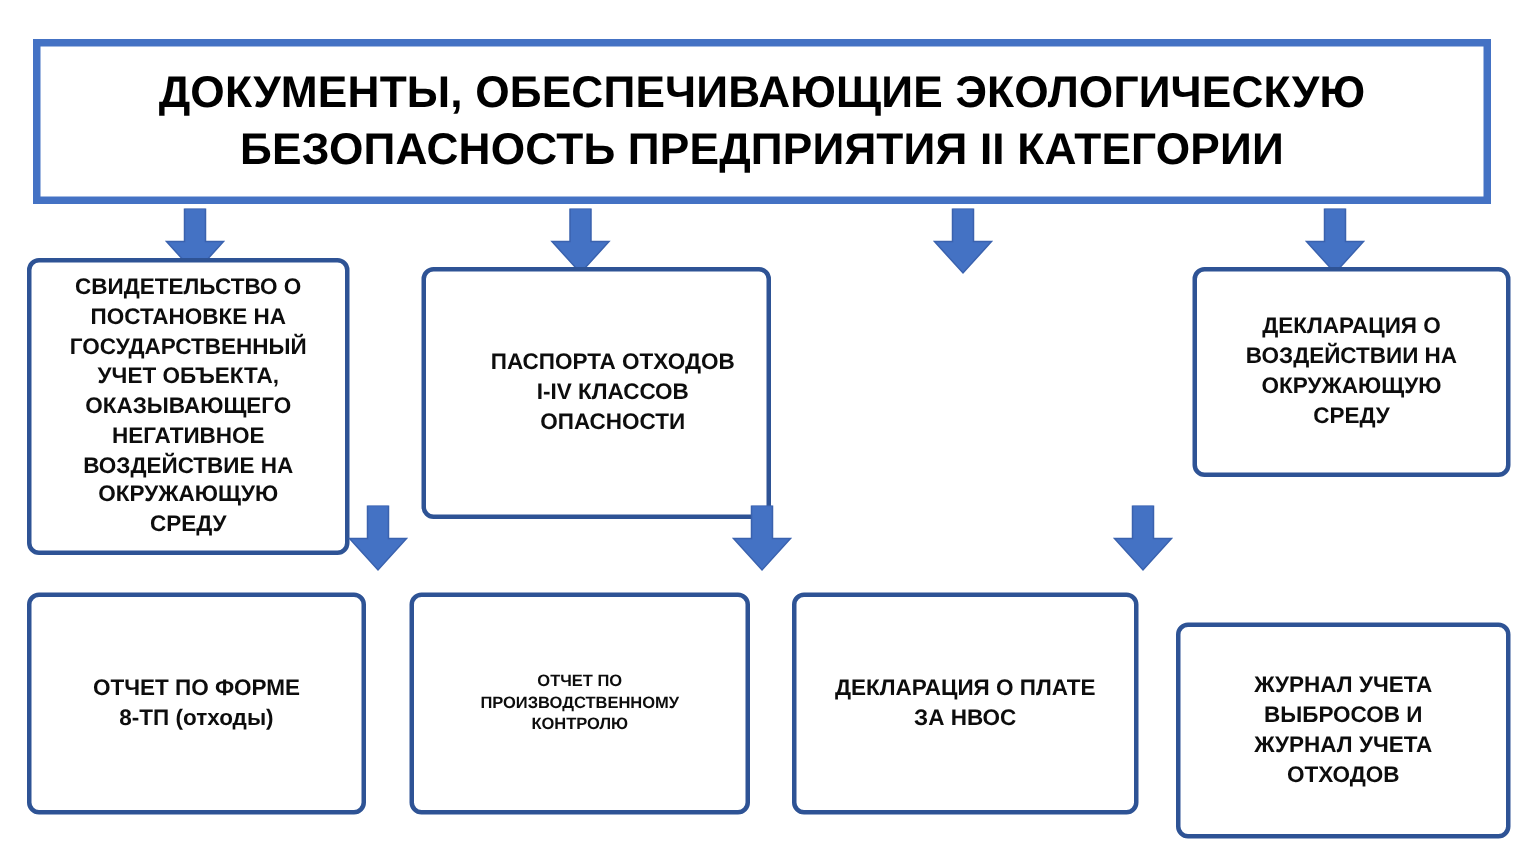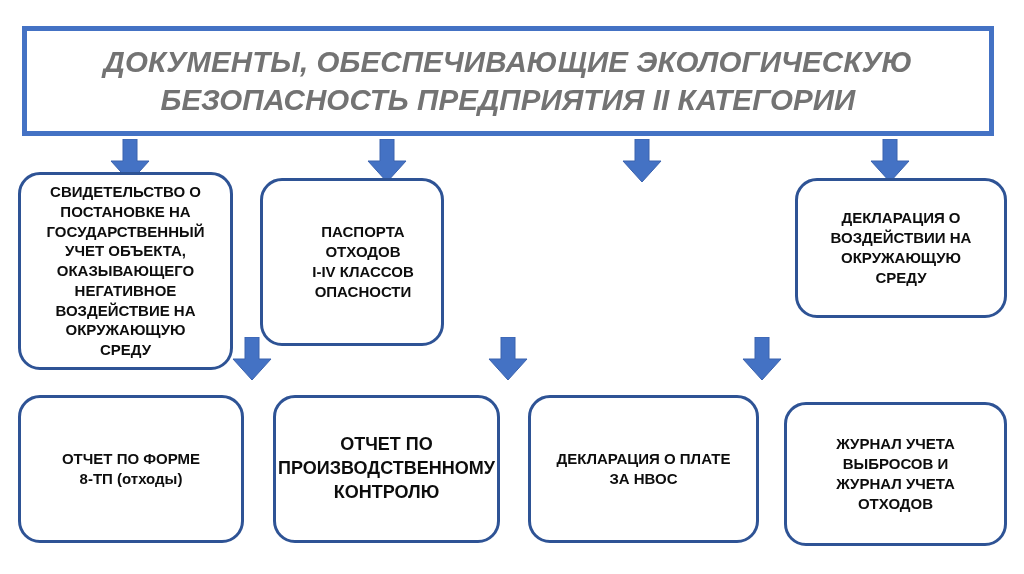--- a/index.html
+++ b/index.html
@@ -29,61 +29,60 @@
     border: 5px solid #4472C4;
     background: #ffffff;
     display: flex;
     align-items: center;
     justify-content: center;
     text-align: center;
   }
   .title-text {
     font-size: 29.5px;
     font-weight: bold;
-    color: #737373;
+    color: #000000;
     line-height: 1.28;
     letter-spacing: 0.1px;
     padding: 0 14px;
     white-space: pre-line;
-    font-style: italic;
   }
 
   
   .rbox {
     position: absolute;
     box-sizing: border-box;
     border: 3.4px solid #2E5395;
-    border-radius: 22px;
+    border-radius: 8px;
     background: #ffffff;
     display: flex;
     align-items: center;
     justify-content: center;
     text-align: center;
   }
   .rbox .rtext {
     font-size: 15px;
     font-weight: bold;
     color: #0d0d0d;
     line-height: 1.32;
     padding: 4px 10px;
     white-space: pre-line;
   }
-  .rbox.wide-text .rtext { font-size: 18px; }
+  .rbox.wide-text .rtext { font-size: 11px; }
 
   
   #box-r1c1 { left: 18px;  top: 172px; width: 215px; height: 198px; }
-  #box-r1c2 { left: 260px; top: 178px; width: 184px; height: 168px; padding-left: 22px; }
+  #box-r1c2 { left: 281px; top: 178px; width: 233px; height: 168px; padding-left: 22px; }
   #box-r1c3 { left: 535px; top: 178px; width: 227px; height: 168px; }
   #box-r1c4 { left: 795px; top: 178px; width: 212px; height: 140px; }
 
   
   #box-r2c1 { left: 18px;  top: 395px; width: 226px; height: 148px; }
   #box-r2c2 { left: 273px; top: 395px; width: 227px; height: 148px; }
   #box-r2c3 { left: 528px; top: 395px; width: 231px; height: 148px; }
-  #box-r2c4 { left: 784px; top: 402px; width: 223px; height: 144px; }
+  #box-r2c4 { left: 784px; top: 415px; width: 223px; height: 144px; }
 
   
   .arrow {
     position: absolute;
     width: 44px;
     height: 44px;
   }
   .arrow svg { display: block; width: 100%; height: 100%; }
 
   

